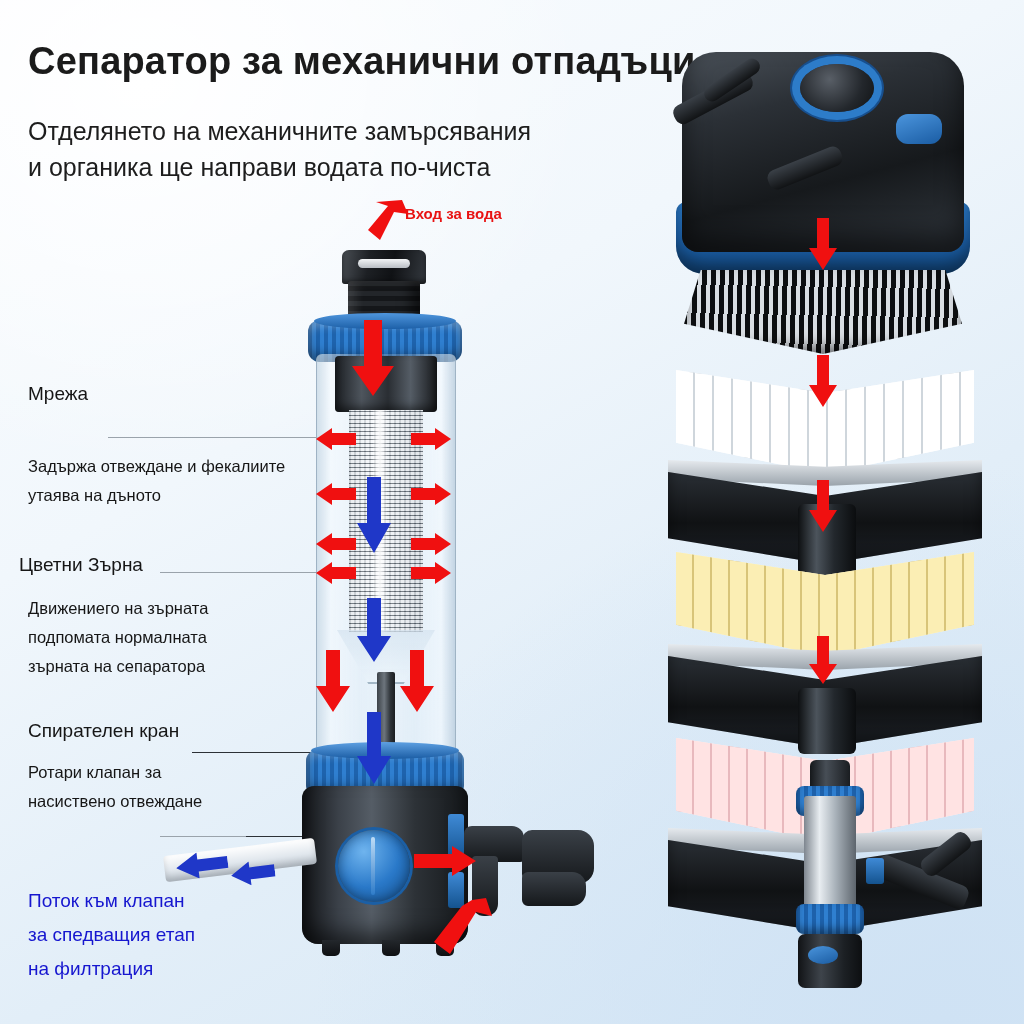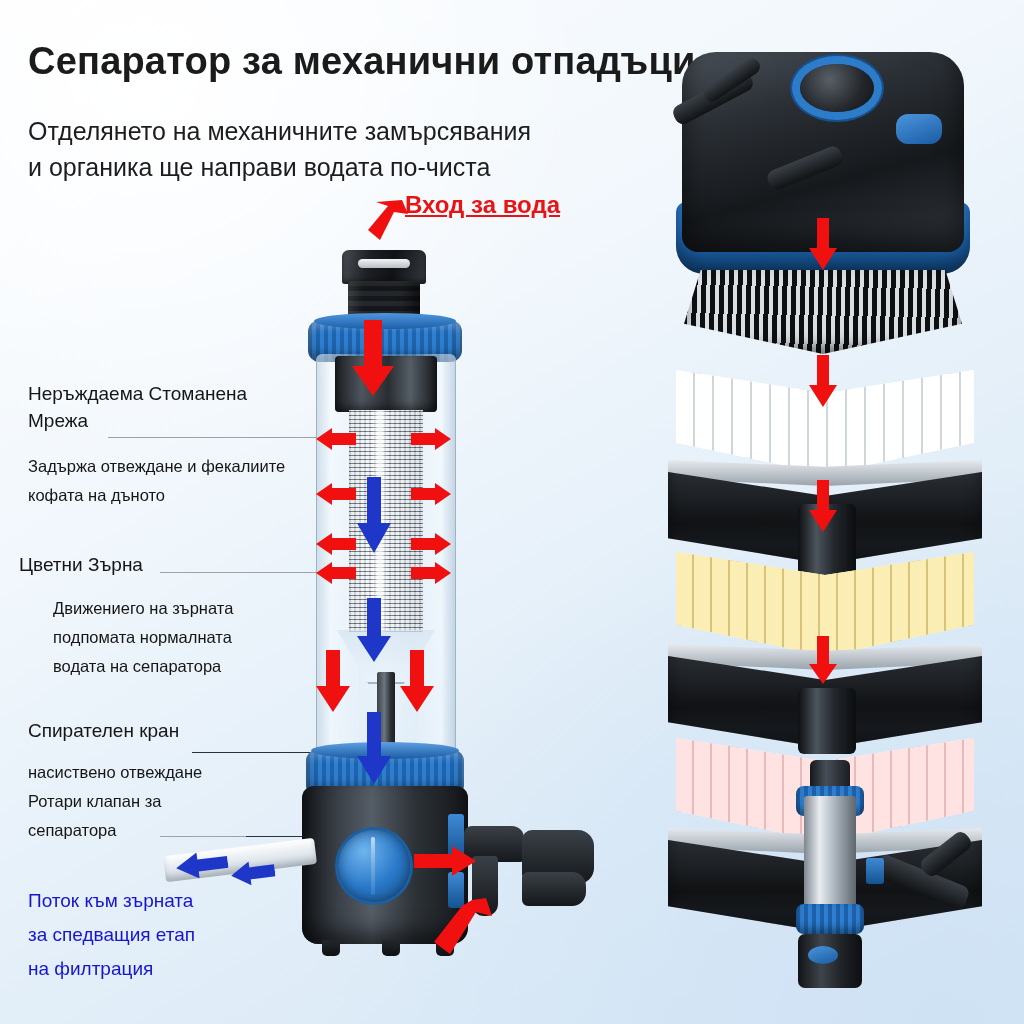--- a/index.html
+++ b/index.html
@@ -22,22 +22,22 @@
     position:absolute;left:28px;top:40px;
     font-size:38px;font-weight:700;color:#1b1b1b;letter-spacing:.2px;
     white-space:nowrap;
   }
   .subtitle{
     position:absolute;left:28px;top:113px;
     font-size:25px;font-weight:400;color:#1d1d1d;line-height:36px;
     white-space:nowrap;
   }
   .inlet-label{
-    position:absolute;left:405px;top:191px;
-    font-size:24px;font-weight:700;color:#e81313;white-space:nowrap;text-decoration:underline;
+    position:absolute;left:405px;top:205px;
+    font-size:15px;font-weight:700;color:#e81313;white-space:nowrap;
   }
   .outlet-label{
     position:absolute;left:472px;top:938px;
     font-size:21px;font-weight:700;color:#e81313;white-space:nowrap;
     letter-spacing:.3px;
   }
   .ann-head{
     position:absolute;font-size:19px;font-weight:400;color:#161616;
     line-height:27px;white-space:nowrap;
   }
@@ -253,48 +253,46 @@
   <div class="title">Сепаратор за механични отпадъци</div>
 
   <div class="subtitle">
     <div>Отделянето на механичните замърсявания</div>
     <div>и органика ще направи водата по-чиста</div>
   </div>
 
   <div class="inlet-label">Вход за вода</div>
 
   <div class="ann-head" style="left:28px;top:380px;">
-    <div>Неръждаема Стоманена</div>
     <div>Мрежа</div>
   </div>
   <div class="ann-body" style="left:28px;top:452px;">
     <div>Задържа отвеждане и фекалиите</div>
-    <div>кофата на дъното</div>
+    <div>утаява на дъното</div>
   </div>
 
   <div class="ann-head" style="left:19px;top:551px;">
     <div>Цветни Зърна</div>
   </div>
-  <div class="ann-body" style="left:28px;top:594px;margin-left:25px;">
+  <div class="ann-body" style="left:28px;top:594px;">
     <div>Движениего на зърната</div>
     <div>подпомата нормалната</div>
-    <div>водата на сепаратора</div>
+    <div>зърната на сепаратора</div>
   </div>
 
   <div class="ann-head" style="left:28px;top:717px;">
     <div>Спирателен кран</div>
   </div>
   <div class="ann-body" style="left:28px;top:758px;">
+    <div>Ротари клапан за</div>
     <div>насиствено отвеждане</div>
-    <div>Ротари клапан за</div>
-    <div>сепаратора</div>
   </div>
 
   <div class="bluetxt">
-    <div>Поток към зърната</div>
+    <div>Поток към клапан</div>
     <div>за спедващия етап</div>
     <div>на филтрация</div>
   </div>
 
   <div class="lead lead-h" style="left:108px;top:437px;width:226px;"></div>
   <div class="lead lead-h" style="left:160px;top:572px;width:176px;"></div>
   <div class="lead lead-h lead-dark" style="left:192px;top:752px;width:144px;"></div>
   <div class="lead lead-v lead-dark" style="left:335px;top:752px;height:84px;"></div>
   <div class="lead lead-h lead-dark" style="left:245px;top:836px;width:92px;"></div>
   <div class="lead lead-h" style="left:160px;top:836px;width:86px;"></div>

